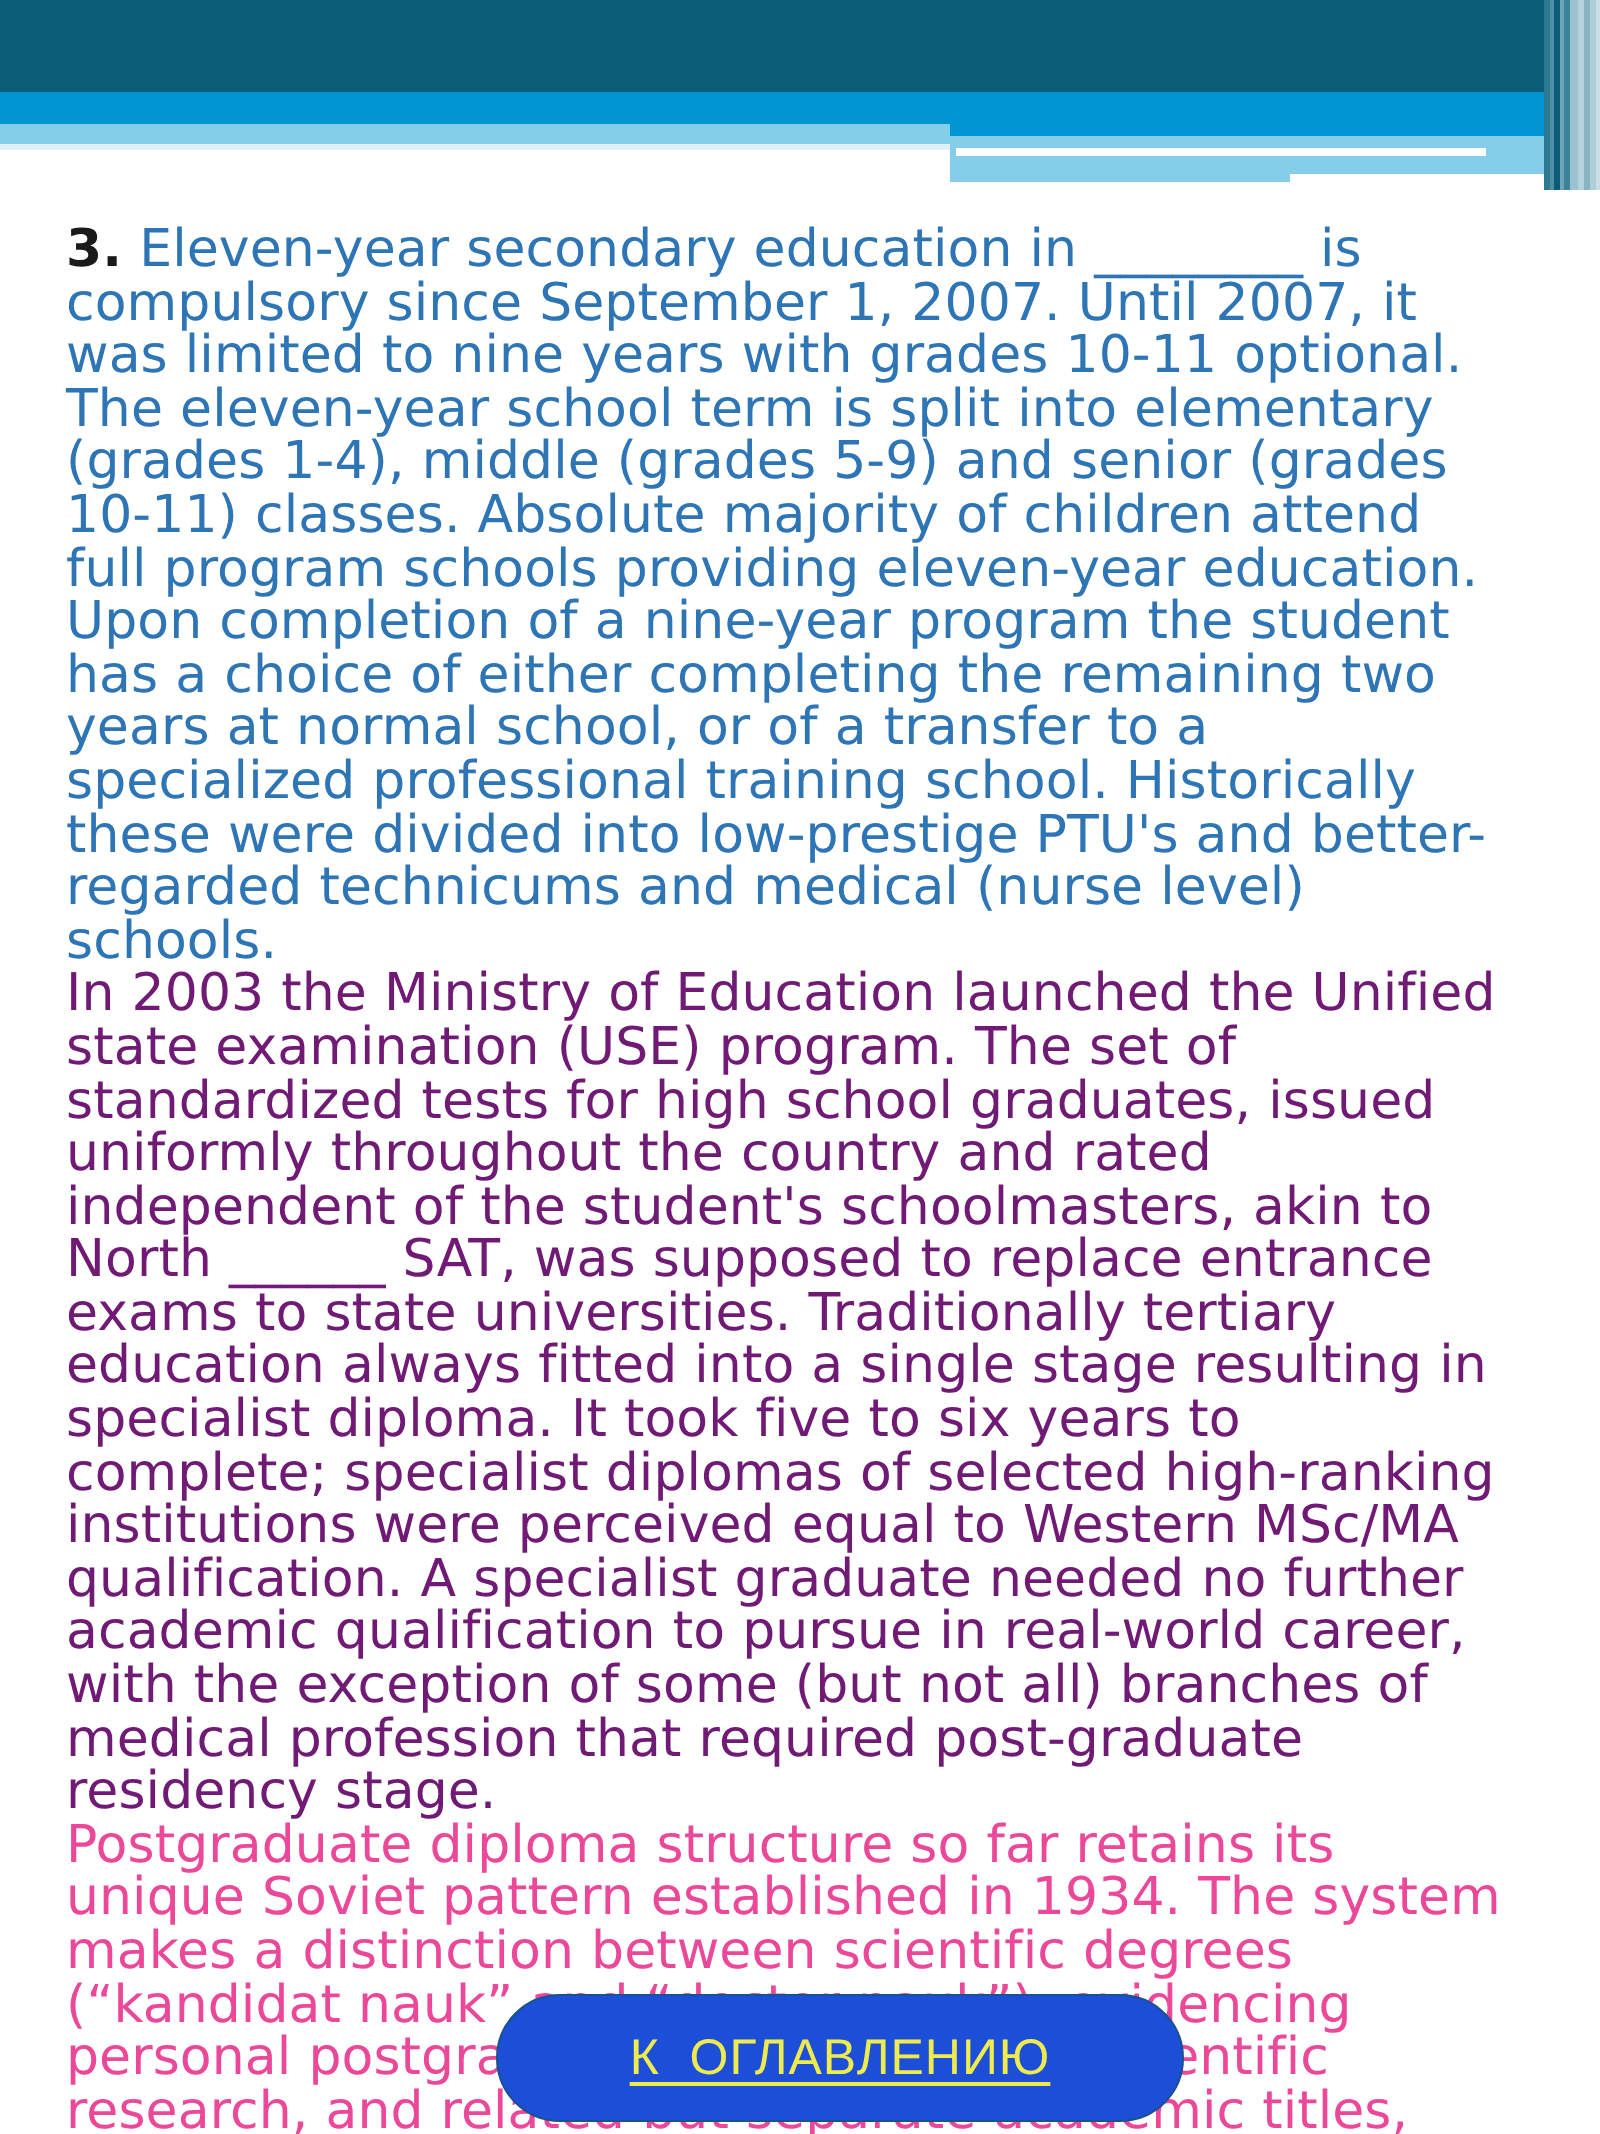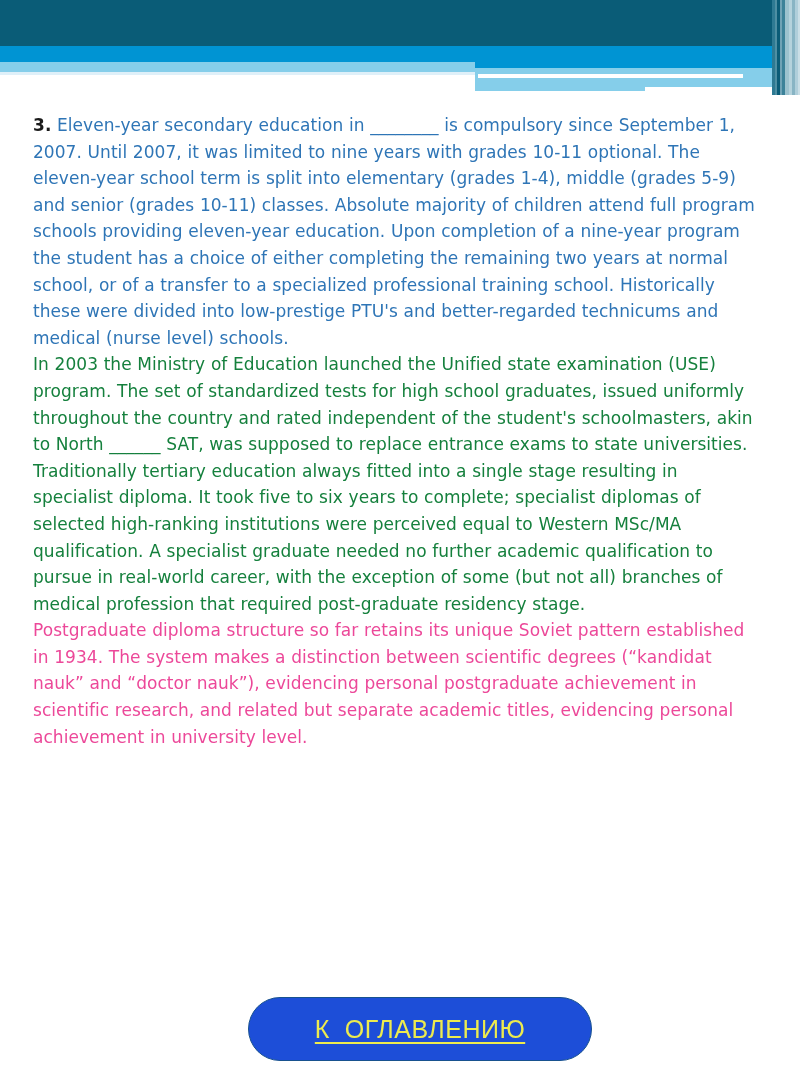--- a/index.html
+++ b/index.html
@@ -91,21 +91,21 @@
   
   #slide-body {
     position: absolute;
     left: 33px;
     top: 112px;
     width: 722px;
   }
   .para {
     margin: 0;
     color: #2E75B6;
-    font-size: 17px;
+    font-size: 26px;
     line-height: 26.6px;
     letter-spacing: 0.05px;
     text-align: left;
     word-spacing: 0.2px;
   }
   .qnum {
     color: #1A1A1A;
     font-weight: bold;
   }
 
@@ -160,21 +160,21 @@
       <div class="stripe" style="left: 795px; width: 3px; background: rgb(175, 206, 218);"></div>
       <div class="stripe" style="left: 798px; width: 2px; background: rgb(201, 222, 230);"></div>
     </div>
 </div>
 
 <div id="slide-body" style="color: rgb(46, 117, 182);">
   <p class="para" style="color: rgb(46, 117, 182);">
     <span class="qnum" style="color: rgb(26, 26, 26);">3.</span>
     <span>Eleven-year secondary education in ________ is compulsory since September 1, 2007. Until 2007, it was limited to nine years with grades 10-11 optional. The eleven-year school term is split into elementary (grades 1-4), middle (grades 5-9) and senior (grades 10-11) classes. Absolute majority of children attend full program schools providing eleven-year education. Upon completion of a nine-year program the student has a choice of either completing the remaining two years at normal school, or of a transfer to a specialized professional training school. Historically these were divided into low-prestige PTU's and better-regarded technicums and medical (nurse level) schools.</span>
   </p>
-  <p class="para" style="color: #15803d;">
+  <p class="para" style="color: #701a75;">
     <span>In 2003 the Ministry of Education launched the Unified state examination (USE) program. The set of standardized tests for high school graduates, issued uniformly throughout the country and rated independent of the student's schoolmasters, akin to North ______ SAT, was supposed to replace entrance exams to state universities. Traditionally tertiary education always fitted into a single stage resulting in specialist diploma. It took five to six years to complete; specialist diplomas of selected high-ranking institutions were perceived equal to Western MSc/MA qualification. A specialist graduate needed no further academic qualification to pursue in real-world career, with the exception of some (but not all) branches of medical profession that required post-graduate residency stage.</span>
   </p>
   <p class="para" style="color: #ec4899;">
     <span>Postgraduate diploma structure so far retains its unique Soviet pattern established in 1934. The system makes a distinction between scientific degrees (“kandidat nauk” and “doctor nauk”), evidencing personal postgraduate achievement in scientific research, and related but separate academic titles, evidencing personal achievement in university level.</span>
   </p>
 </div>
 
 <div id="toc-button" style="background: #1d4ed8;">
   <span id="toc-button-label" style="color: rgb(237, 235, 78);">К  ОГЛАВЛЕНИЮ</span>
 </div>

